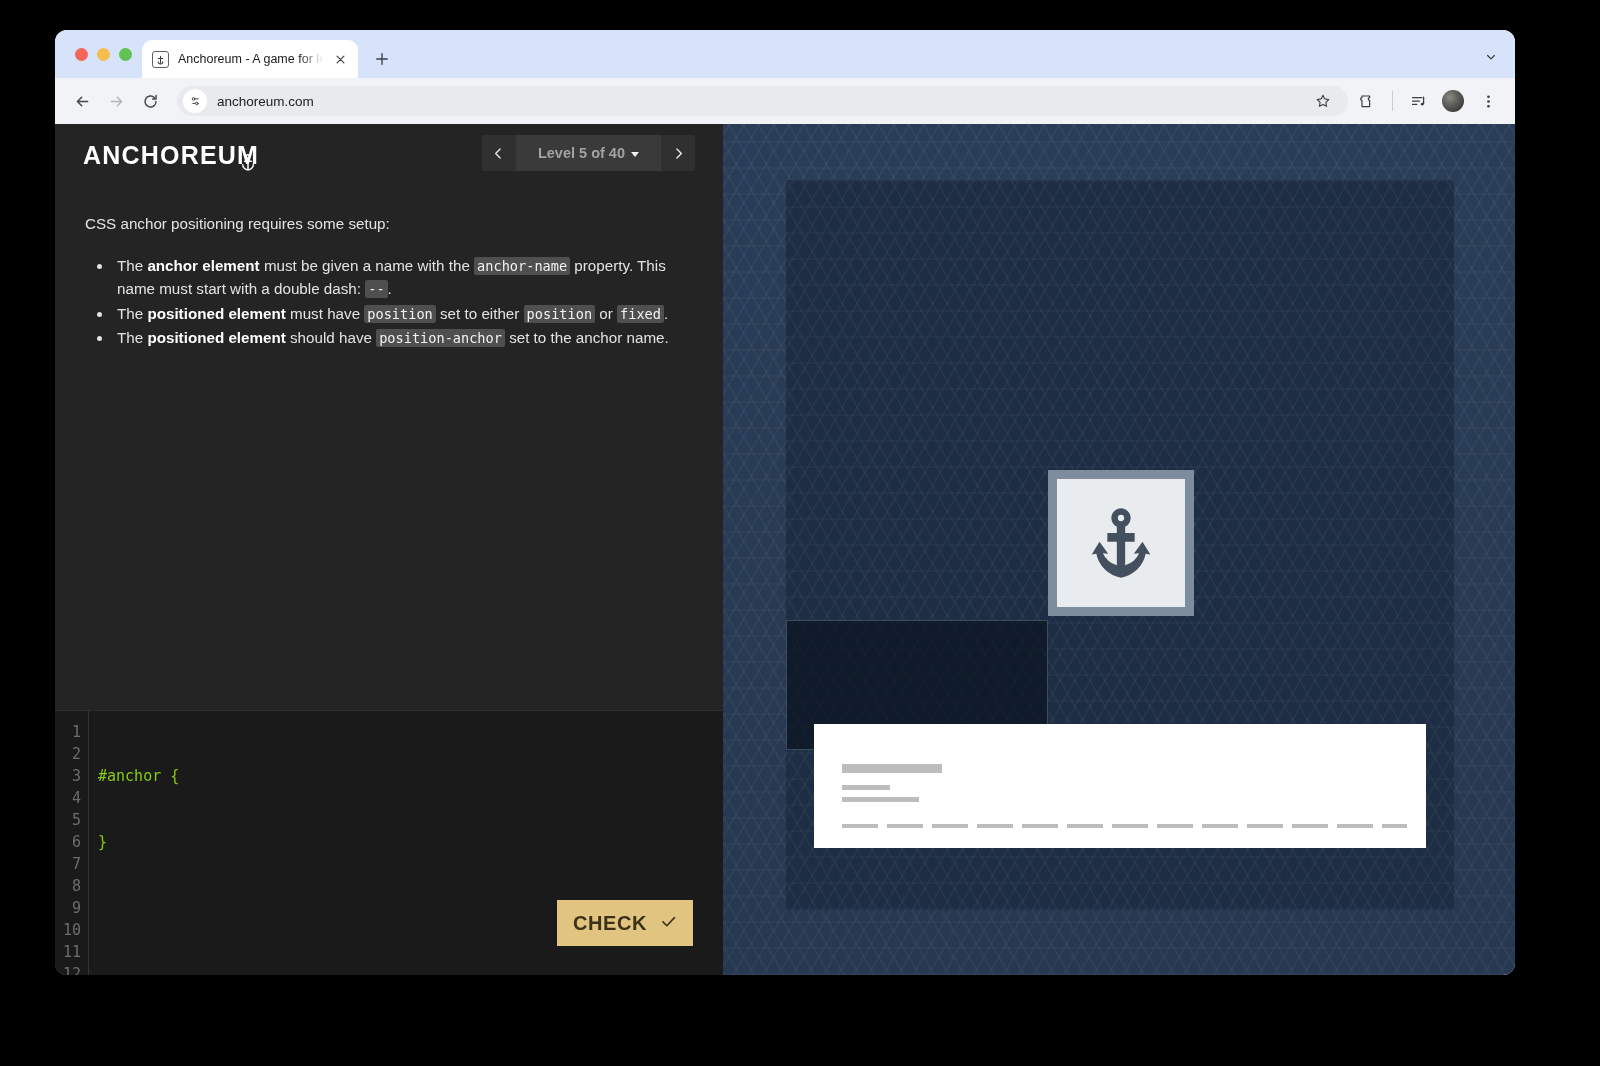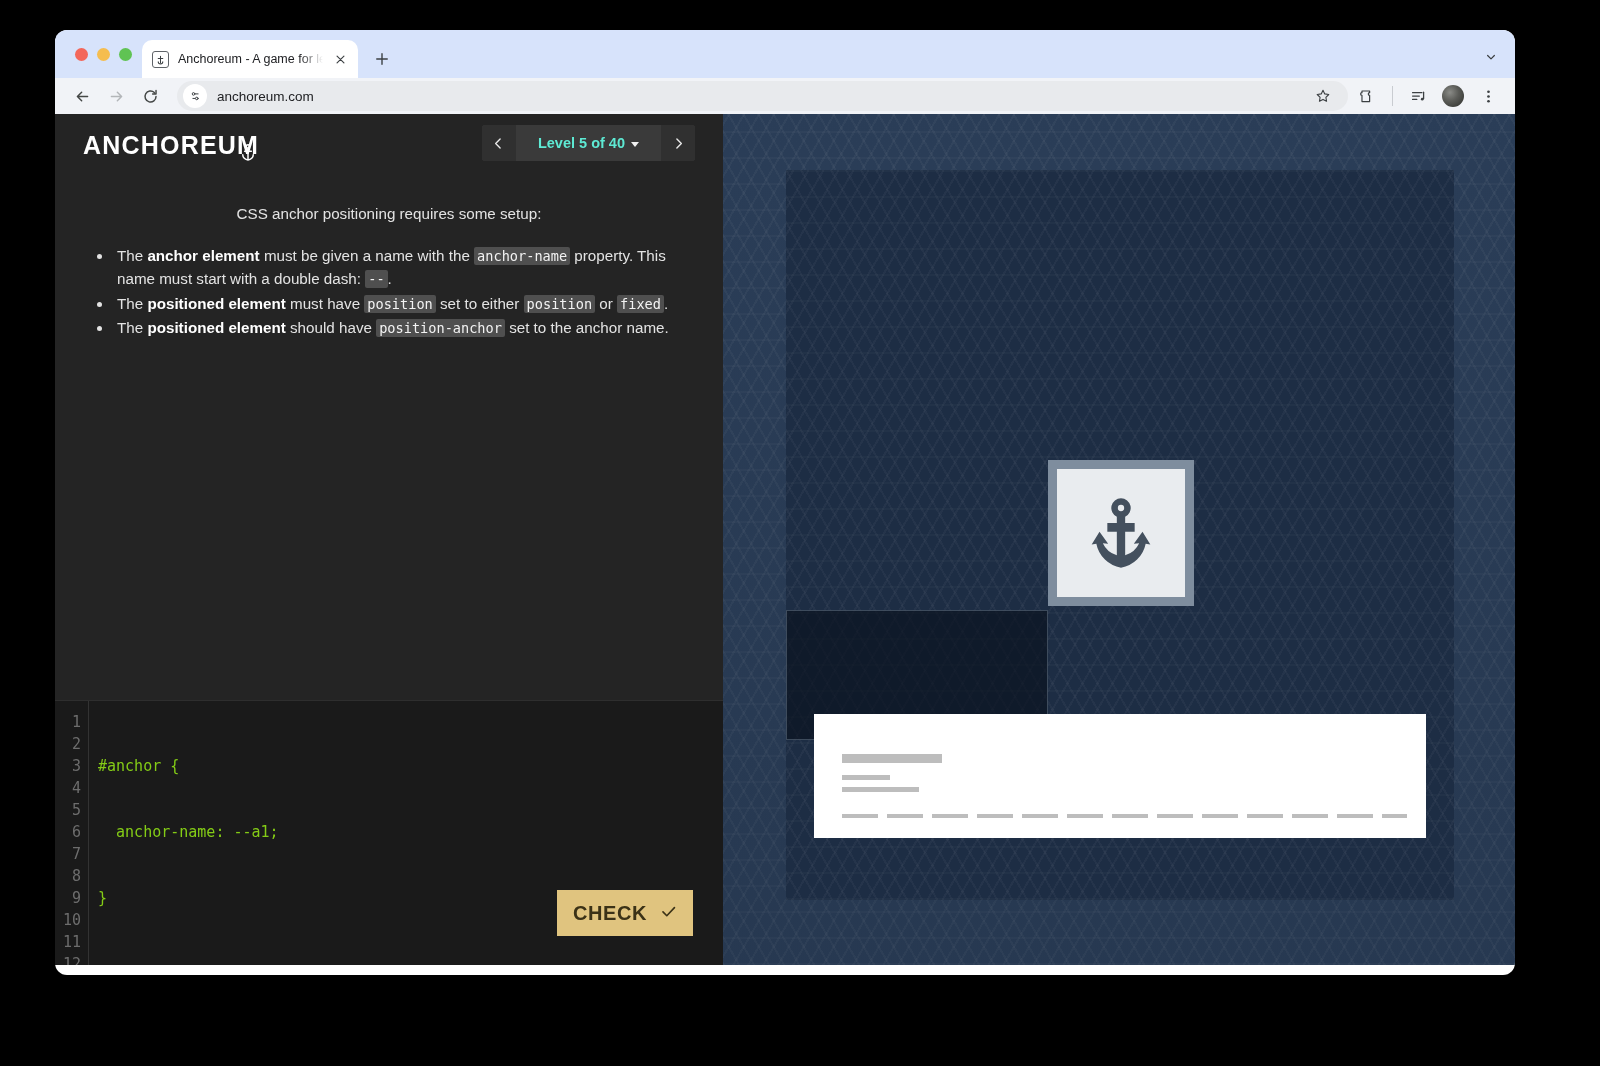--- a/index.html
+++ b/index.html
@@ -71,21 +71,21 @@
   }
   .tabstrip-right {
     position: absolute; right: 10px; bottom: 7px;
     width: 28px; height: 28px;
     display: flex; align-items: center; justify-content: center;
     color: #3c4043;
   }
 
   
   .toolbar {
-    height: 36px;
+    height: 46px;
     background: #f1f3f7;
     display: flex; align-items: center;
     gap: 4px; padding: 0 12px;
   }
   .navbtn {
     width: 30px; height: 30px; border-radius: 50%;
     display: flex; align-items: center; justify-content: center;
     color: #444746;
   }
   .navbtn.disabled { color: #b3b6b9; }
@@ -154,40 +154,40 @@
   }
   .lv-arrow {
     width: 34px;
     display: flex; align-items: center; justify-content: center;
     color: #e8e8e8; font-size: 17px;
     background: #303030;
   }
   .lv-center {
     display: flex; align-items: center; gap: 6px;
     padding: 0 22px;
-    color: #5eead4; font-size: 14.5px; font-weight: 700;
+    color: #a3a3a3; font-size: 14.5px; font-weight: 700;
     background: #3a3a3a;
   }
   .caret {
     width: 0; height: 0;
     border-left: 4.5px solid transparent;
     border-right: 4.5px solid transparent;
     border-top: 5px solid #f2f2f2;
     margin-top: 2px;
   }
 
   .instructions {
     flex: 1;
     padding: 26px 30px 0 30px;
     color: #e3e3e3;
     font-size: 15.2px;
     line-height: 1.55;
     overflow: hidden;
   }
-  .instructions p { margin-bottom: 18px; text-align: center; }
+  .instructions p { margin-bottom: 18px; }
   .instructions ul { margin: 0 0 18px 28px; }
   .instructions li { margin-bottom: 1px; padding-left: 4px; }
   .instructions b { font-weight: 700; color: #fff; }
   code {
     font-family: "DejaVu Sans Mono", monospace;
     font-size: 13.6px;
     background: #4f4f4f;
     color: #f3f3f3;
     padding: 1px 3px;
     border-radius: 2px;
@@ -451,21 +451,20 @@
           <div>6</div>
           <div>7</div>
           <div>8</div>
           <div>9</div>
           <div>10</div>
           <div>11</div>
           <div>12</div>
         </div>
         <div class="code-area">
           <div class="code-line">#anchor {</div>
-          <div class="code-line">  anchor-name: --a1;</div>
           <div class="code-line">}</div>
           <div class="code-line"></div>
           
           
           
           
           
           
           
           

